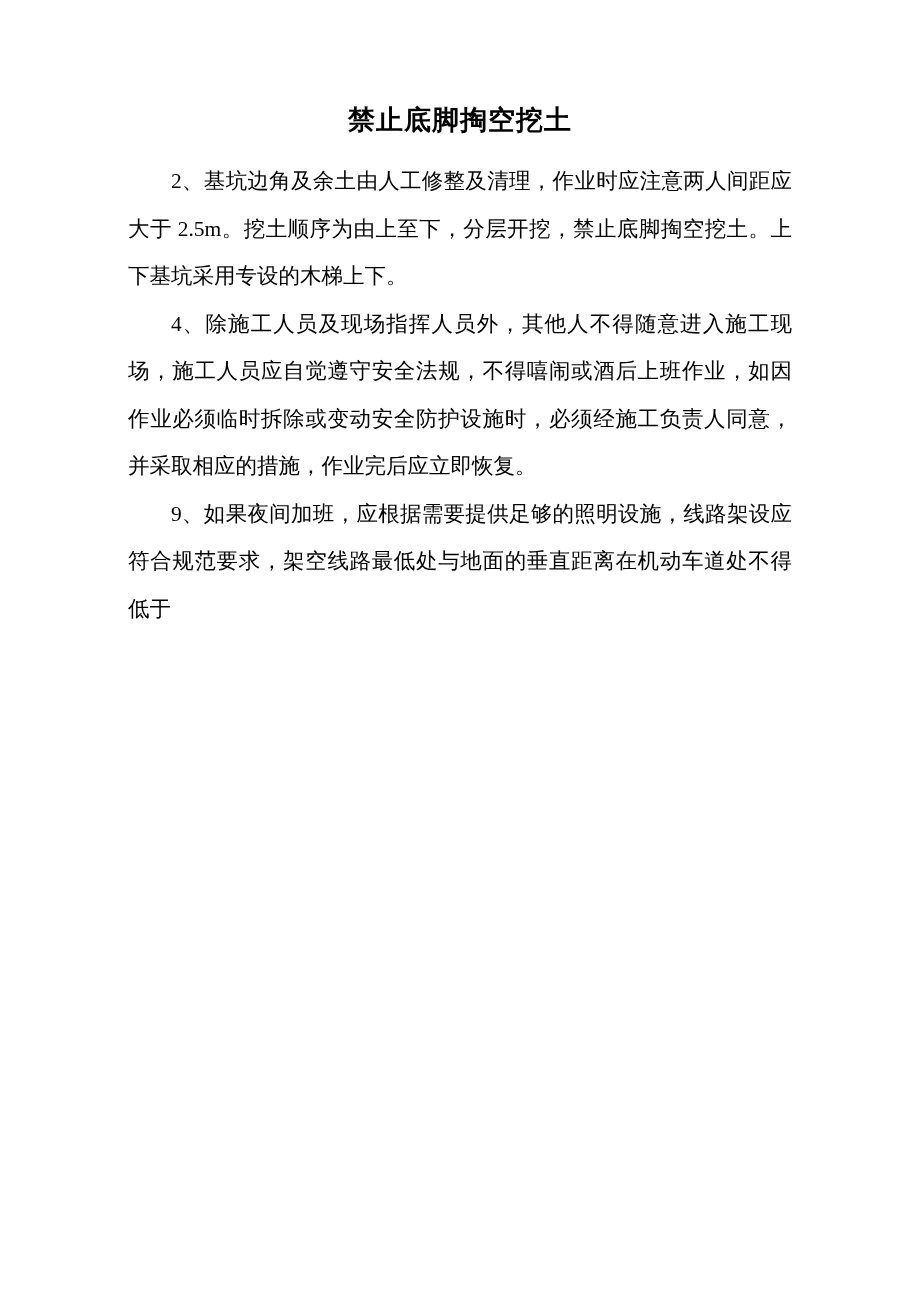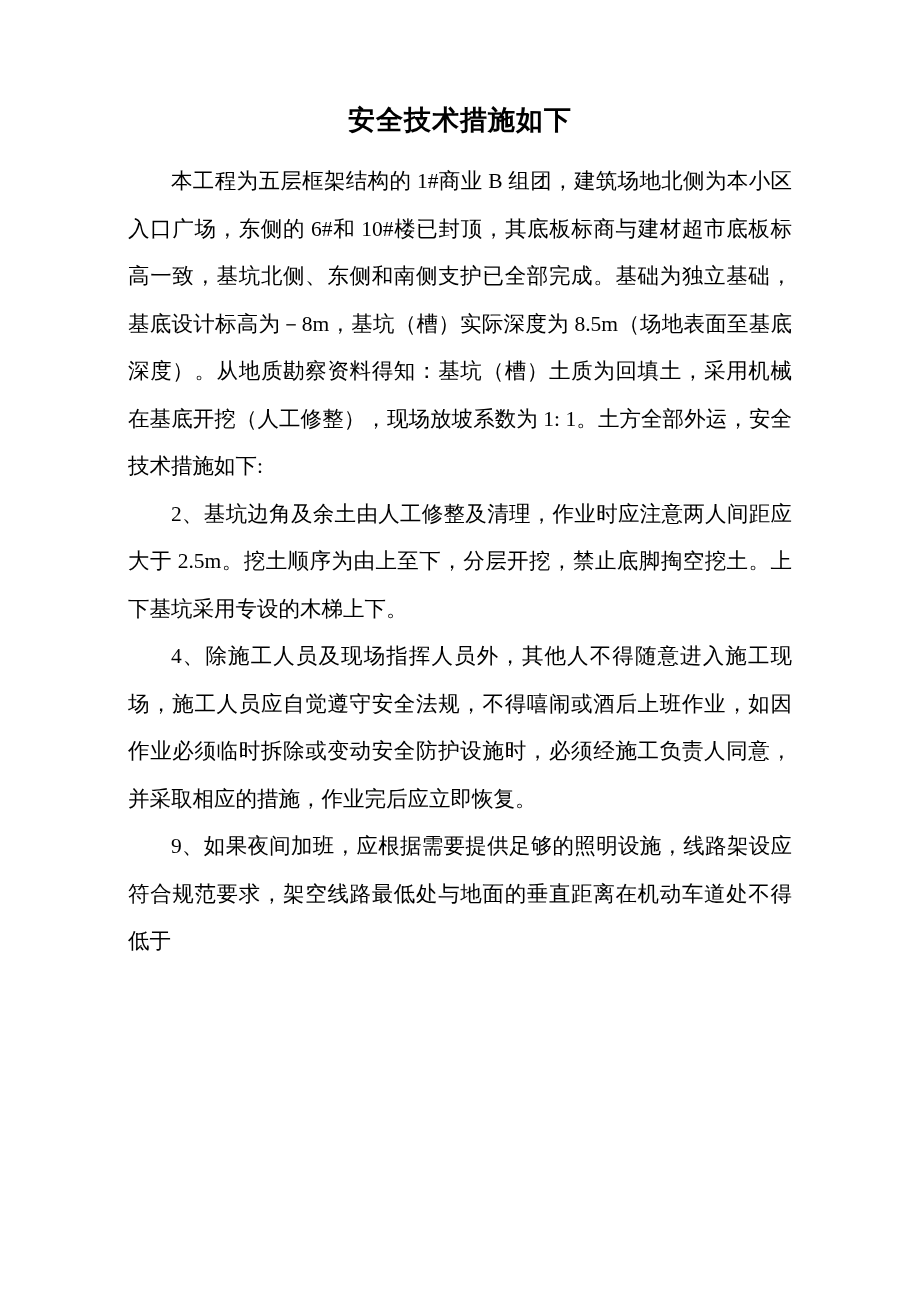--- a/index.html
+++ b/index.html
@@ -35,23 +35,22 @@
     text-justify: inter-ideograph;
     text-indent: 2em;
     margin: 0;
     word-break: break-all;
   }
 </style>
 </head>
 <body>
 
 <div class="page">
-  <h1 class="doc-title">安全技术措施如下</h1>
+  <h1 class="doc-title">禁止底脚掏空挖土</h1>
 
-  <p class="para">本工程为五层框架结构的 1#商业 B 组团，建筑场地北侧为本小区入口广场，东侧的 6#和 10#楼已封顶，其底板标商与建材超市底板标高一致，基坑北侧、东侧和南侧支护已全部完成。基础为独立基础，基底设计标高为－8m，基坑（槽）实际深度为 8.5m（场地表面至基底深度）。从地质勘察资料得知：基坑（槽）土质为回填土，采用机械在基底开挖（人工修整），现场放坡系数为 1: 1。土方全部外运，安全技术措施如下:</p>
 
 
   <p class="para">2、基坑边角及余土由人工修整及清理，作业时应注意两人间距应大于 2.5m。挖土顺序为由上至下，分层开挖，禁止底脚掏空挖土。上下基坑采用专设的木梯上下。</p>
 
   <p class="para">4、除施工人员及现场指挥人员外，其他人不得随意进入施工现场，施工人员应自觉遵守安全法规，不得嘻闹或酒后上班作业，如因作业必须临时拆除或变动安全防护设施时，必须经施工负责人同意，并采取相应的措施，作业完后应立即恢复。</p>
 
 
   <p class="para">9、如果夜间加班，应根据需要提供足够的照明设施，线路架设应符合规范要求，架空线路最低处与地面的垂直距离在机动车道处不得低于</p>
 </div>
 

